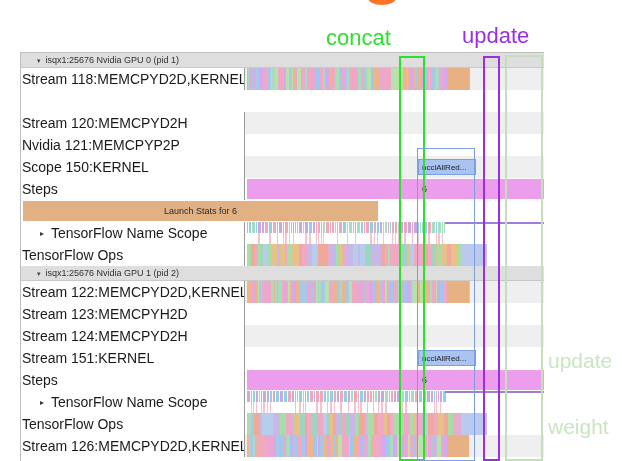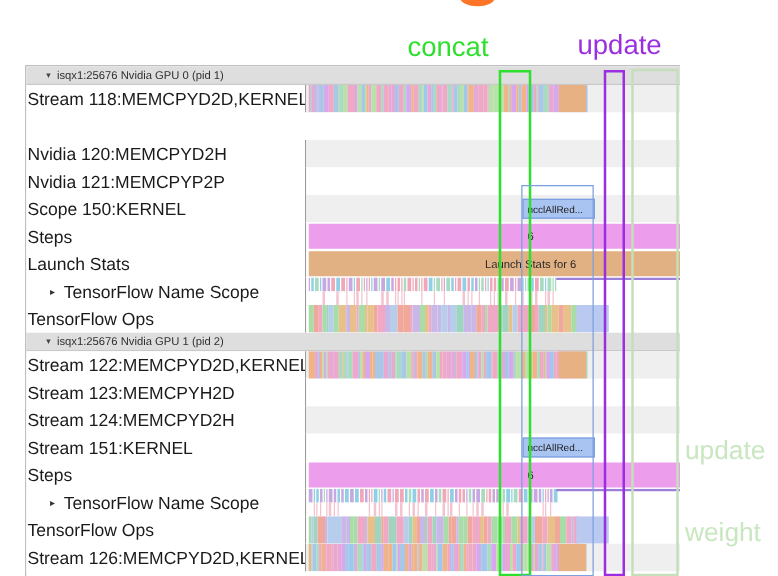--- a/index.html
+++ b/index.html
@@ -220,21 +220,21 @@
             <div class="seg" style="left: 217px; width: 4px; background: rgb(239, 169, 196);"></div>
             <div class="seg" style="left: 221px; width: 4px; background: rgb(158, 201, 238);"></div>
             <div class="seg" style="left: 202px; width: 22px; background: rgb(232, 177, 131);"></div>
           </div>
         </div>
         <div class="row plain">
           <div class="lane-track"></div>
         </div>
         <div class="row alt">
           <div class="lane-label">
-            <span>Nvidia 120:MEMCPYD2H</span>
+            <span>Stream 120:MEMCPYD2H</span>
           </div>
           <div class="lane-track"></div>
         </div>
         <div class="row plain">
           <div class="lane-label">
             <span>Nvidia 121:MEMCPYP2P</span>
           </div>
           <div class="lane-track"></div>
         </div>
         <div class="row alt">
@@ -247,23 +247,20 @@
         </div>
         <div class="row plain">
           <div class="lane-label">
             <span>Steps</span>
           </div>
           <div class="lane-track">
             <div class="steps-bar" style="left: 2px; width: 355px;">6</div>
           </div>
         </div>
         <div class="row plain">
-          <div class="lane-label">
-            <span>Launch Stats</span>
-          </div>
           <div class="lane-track">
             <div class="launch-bar" style="left: 2px; width: 355px;">Launch Stats for 6</div>
           </div>
         </div>
         <div class="row plain indent">
           <div class="lane-label">
             <span class="tri2">▸</span>
             <span>TensorFlow Name Scope</span>
           </div>
           <div class="lane-track">

